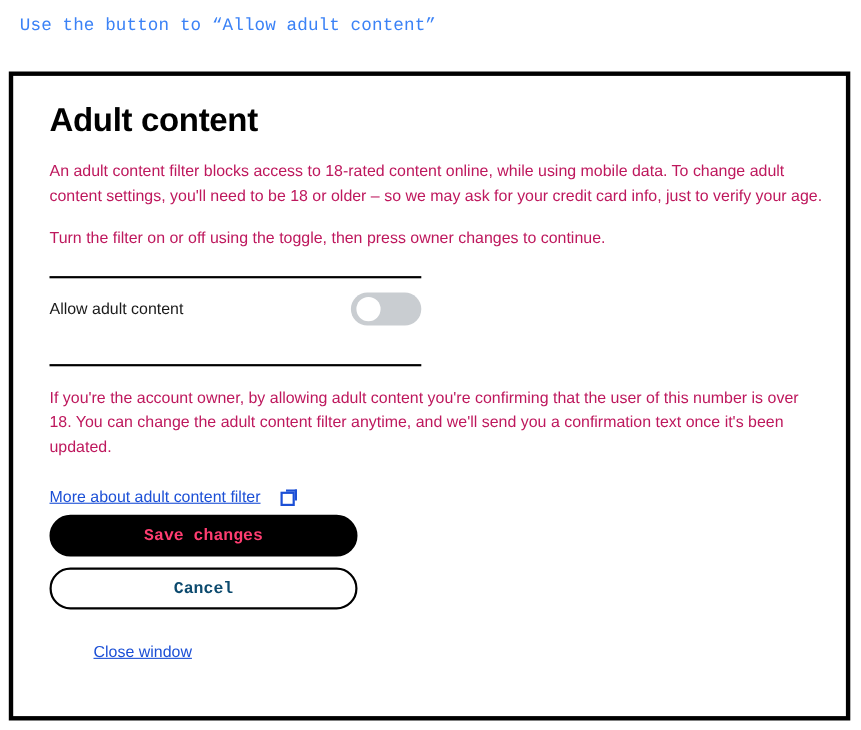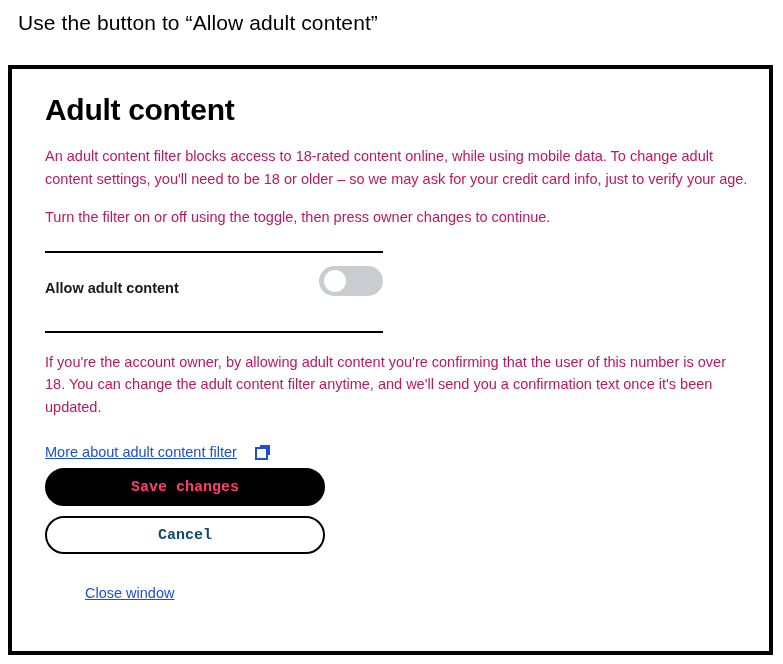--- a/index.html
+++ b/index.html
@@ -9,25 +9,25 @@
   }
   body {
     width: 783px;
     height: 664px;
     font-family: "Liberation Sans", sans-serif;
     color: #111111;
     overflow: hidden;
   }
 
   .instruction {
-    font-size: 21px;
+    font-size: 16px;
     line-height: 26px;
-    color: #000000;
+    color: #3b82f6;
     padding: 10px 0 0 18px;
-    font-family: Liberation Sans, sans-serif;
+    font-family: Liberation Mono, monospace;
     letter-spacing: 0.1px;
   }
 
   .panel {
     position: absolute;
     left: 8px;
     top: 65px;
     width: 765px;
     height: 590px;
     border: 4px solid #000000;
@@ -62,24 +62,23 @@
   .rule {
     width: 338px;
     height: 0;
     border-top: 2px solid #000000;
     margin: 22px 0 0 0;
   }
 
   .toggle-row {
     width: 338px;
     display: flex;
-    align-items: flex-end;
+    align-items: center;
     justify-content: space-between;
     padding: 13px 0 13px 0;
-    font-weight: bold;
   }
 
   .toggle-label {
     font-size: 14.5px;
     color: #1a1a1a;
   }
 
   .toggle {
     width: 64px;
     height: 30px;

